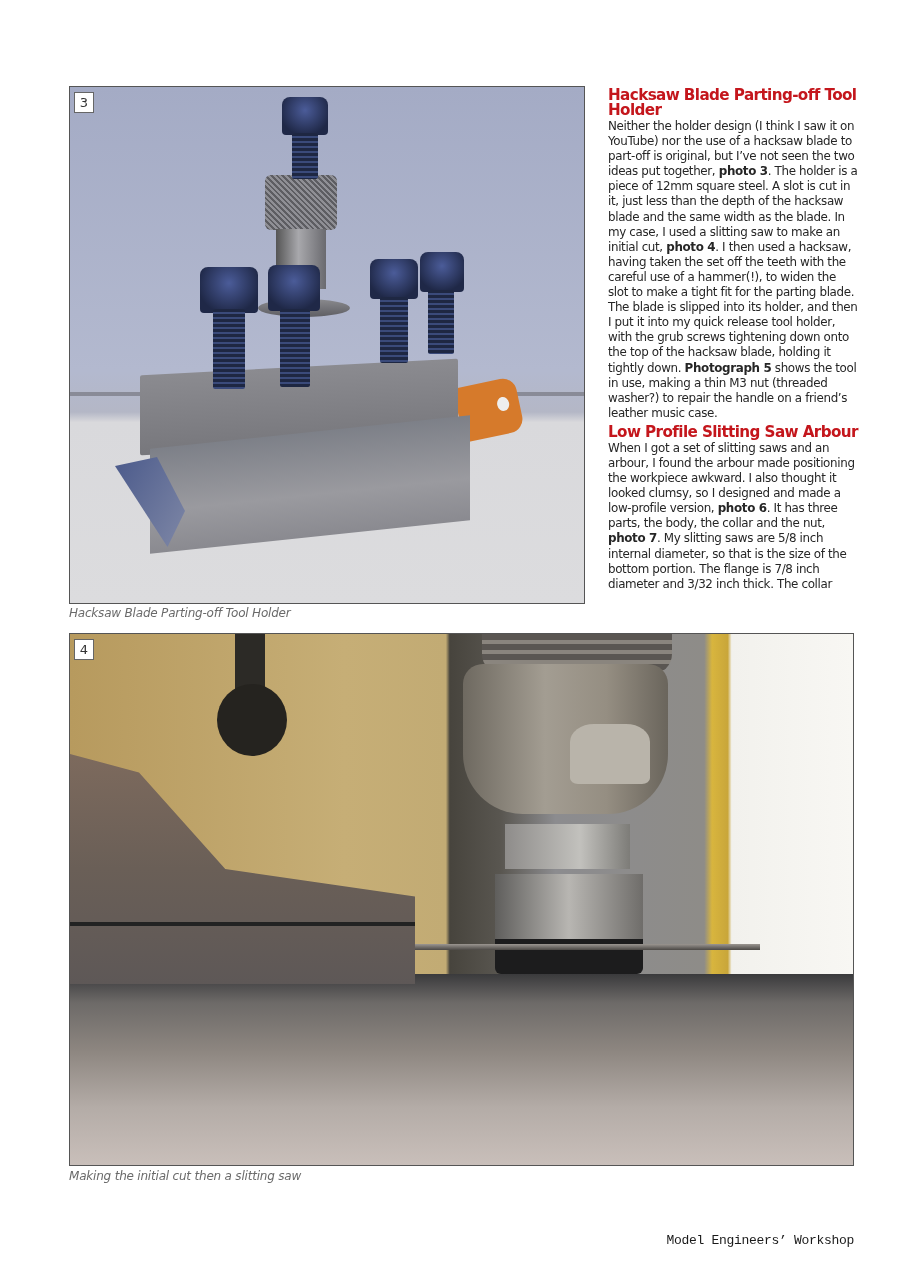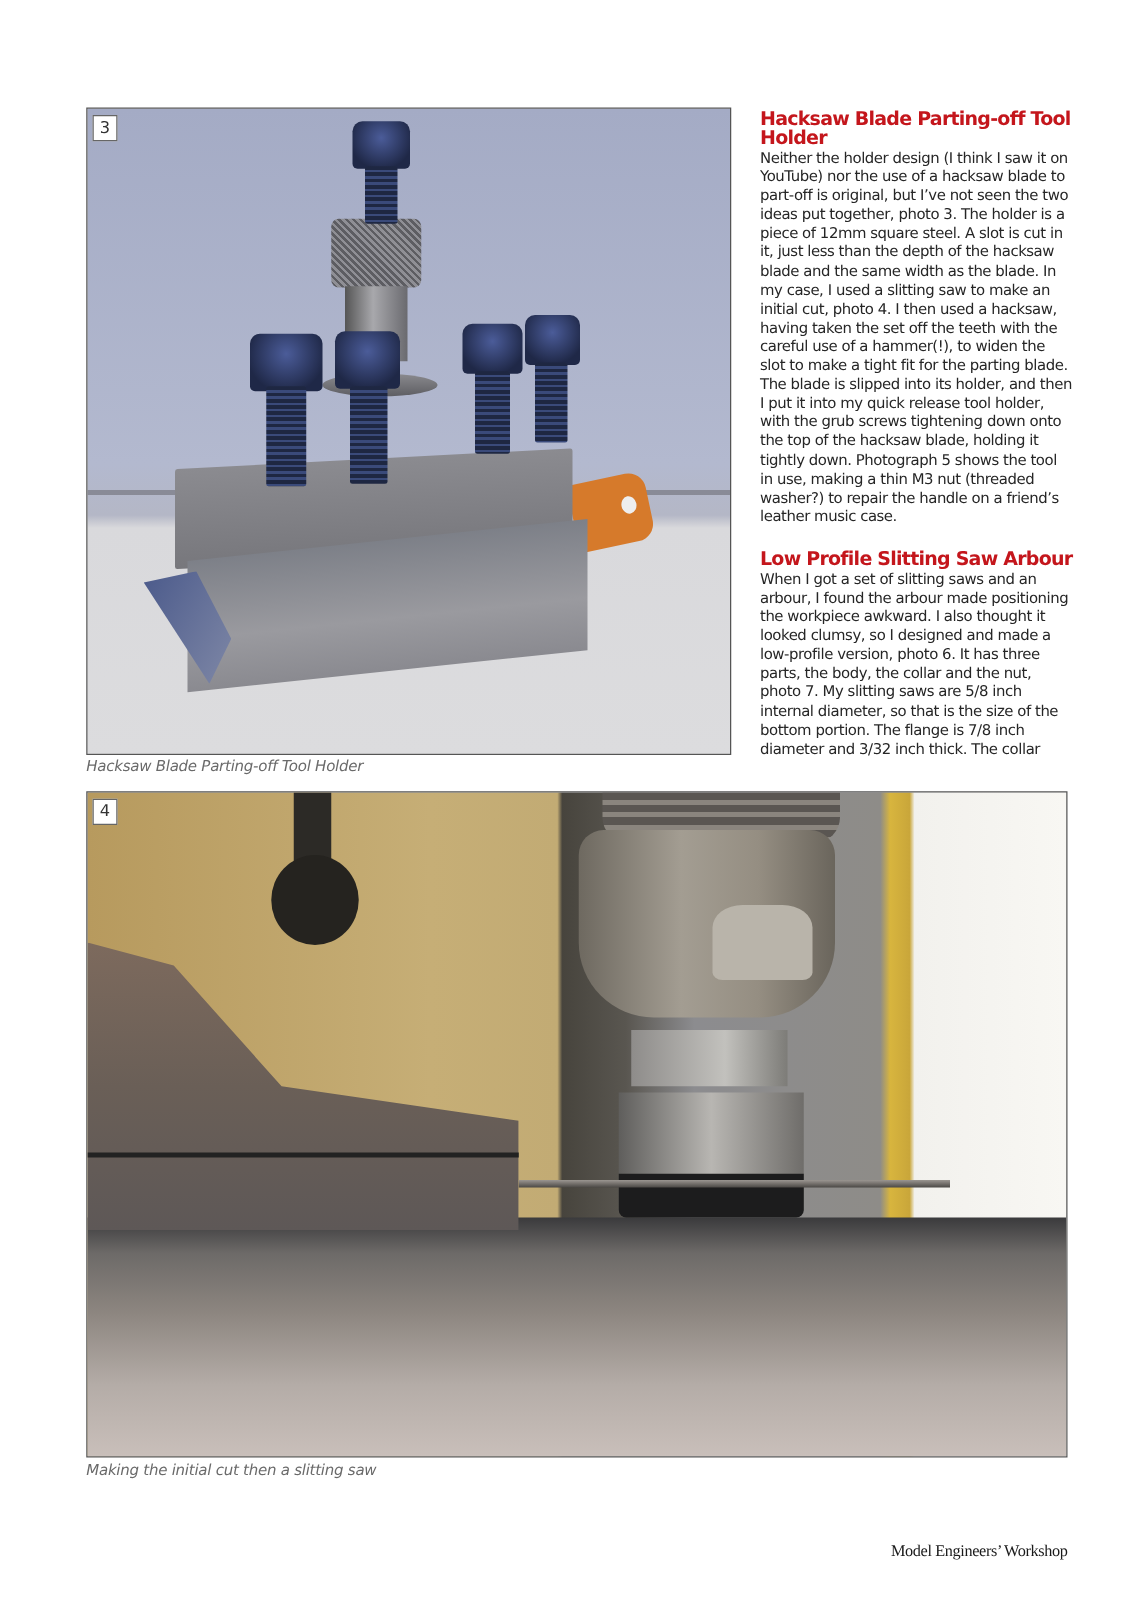--- a/index.html
+++ b/index.html
@@ -37,27 +37,27 @@
   #photo4 .nut { position: absolute; left: 435px; top: 190px; width: 125px; height: 45px; background: linear-gradient(90deg,#8e8c8a,#c2c1bd 60%,#7d7c78); }
   #photo4 .arbour { position: absolute; left: 425px; top: 240px; width: 148px; height: 95px; background: linear-gradient(90deg,#5f5e5c,#b8b6b2 50%,#6f6d6a); }
   #photo4 .arbour-base { position: absolute; left: 425px; top: 305px; width: 148px; height: 35px; background: #1c1c1d; border-radius: 0 0 6px 6px; }
   #photo4 .saw { position: absolute; left: 345px; top: 310px; width: 345px; height: 6px; background: linear-gradient(180deg,#9b9691,#4b4845); }
 
   .caption { position: absolute; font-family: "DejaVu Sans", sans-serif; font-style: italic; font-size: 12px; color: #6a6a6a; letter-spacing: -0.2px; white-space: nowrap; }
 
   .text-col { position: absolute; left: 608px; top: 88px; width: 250px; }
   .heading { color: #c4161c; font-family: "DejaVu Sans", sans-serif; font-weight: bold; font-size: 15.2px; line-height: 15px; letter-spacing: -0.6px; margin: 0; }
   .body-text { font-family: "DejaVu Sans", sans-serif; font-size: 11.9px; line-height: 15.1px; letter-spacing: -0.35px; color: #262626; margin: 1px 0 0 0; white-space: pre-line; }
-  .body-text b { font-weight: normal; }
-  .h2 { margin-top: 19px; }
+  .body-text b { font-weight: bold; }
+  .h2 { margin-top: 4px; }
 
   .footer-left { position: absolute; left: 69px; top: 1306px; font-family: Liberation Sans, sans-serif; font-size: 13px; color: #1d4ed8; white-space: nowrap; }
   .footer-left .pg { margin-right: 9px; }
   .footer-left .url { font-weight: bold; letter-spacing: -0.3px; }
-  .footer-right { position: absolute; right: 51px; top: 1233px; font-family: Liberation Serif, serif; font-size: 13px; color: #1a1a1a; letter-spacing: -0.3px; white-space: nowrap; }
+  .footer-right { position: absolute; right: 51px; top: 1233px; font-family: Liberation Mono, monospace; font-size: 13px; color: #1a1a1a; letter-spacing: -0.3px; white-space: nowrap; }
 </style>
 </head>
 <body>
 
 <div class="photo" id="photo3">
   <div class="photo-num">3</div>
   <div class="floor-line"></div>
   <div class="knurl"></div>
   <div class="stem"></div>
   <div class="washer"></div>

